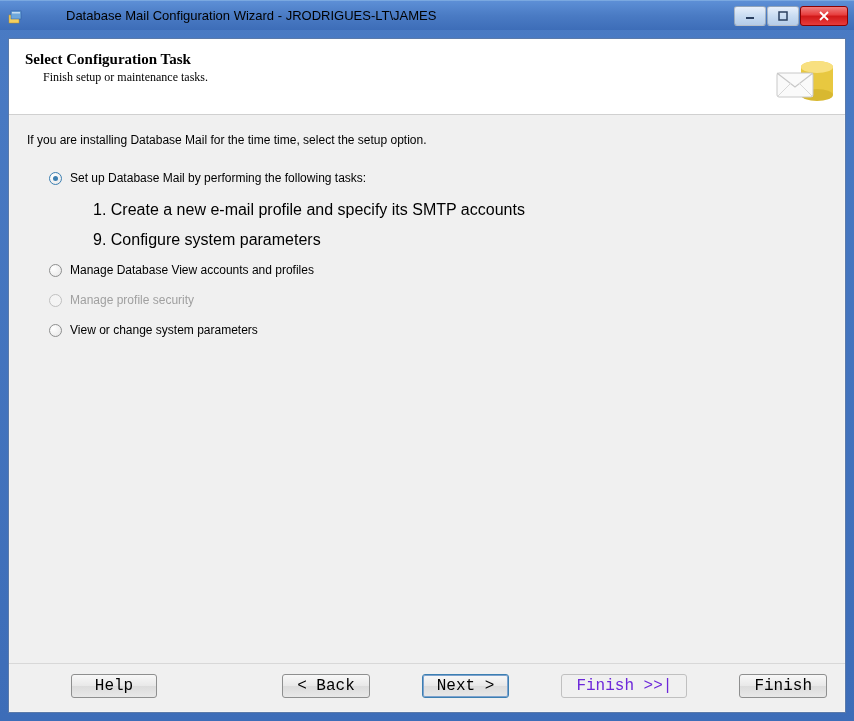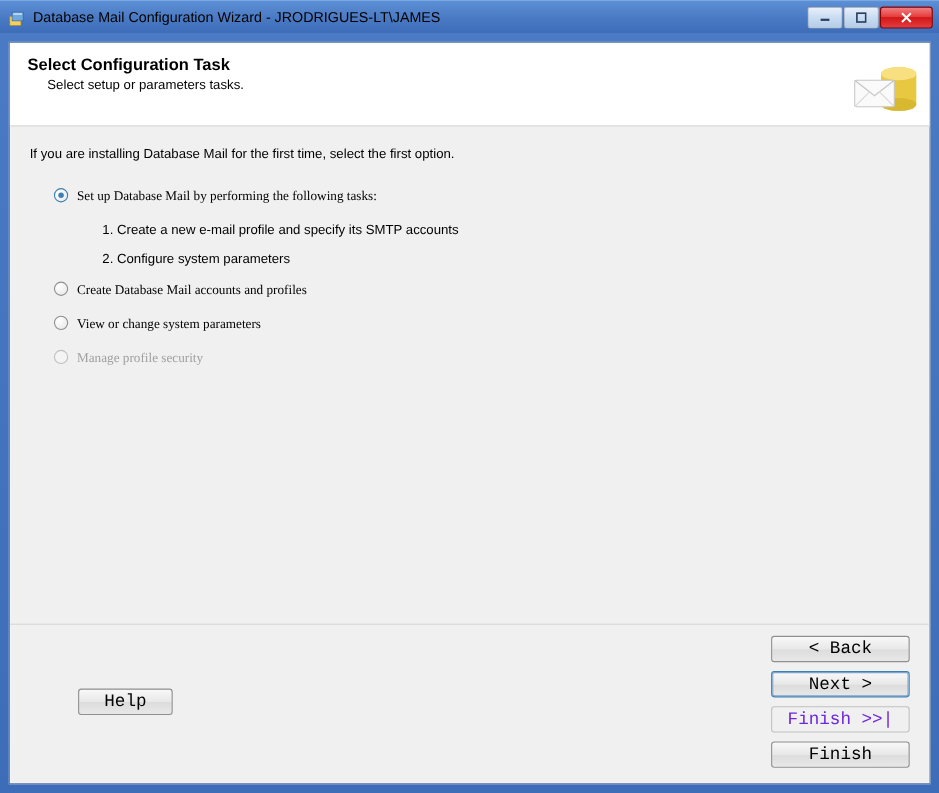--- a/index.html
+++ b/index.html
@@ -22,20 +22,21 @@
       display: flex;
       flex-direction: column;
     }
     .titlebar {
       height: 30px;
       background: linear-gradient(to bottom, #5d8fd6 0%, #4a7bc4 50%, #3d6db8 100%);
       display: flex;
       align-items: center;
       padding: 0 4px;
       border-top: 1px solid #7aa8e0;
+      gap: 36px;
     }
     .titlebar-icon {
       width: 16px;
       height: 16px;
       margin-right: 6px;
       margin-left: 4px;
     }
     .titlebar-text {
       color: #000;
       font-size: 13px;
@@ -76,20 +77,21 @@
       box-shadow: inset 0 0 0 1px rgba(255,255,255,0.3);
     }
     .header {
       background: #fff;
       padding: 12px 16px;
       border-bottom: 1px solid #d0d0d0;
       display: flex;
       align-items: flex-start;
       position: relative;
       height: 76px;
+      font-family: Liberation Serif, serif;
     }
     .header-text {
       flex: 1;
     }
     .header-title {
       font-size: 15px;
       font-weight: bold;
       color: #000;
       margin-bottom: 2px;
     }
@@ -112,22 +114,22 @@
     }
     .intro-text {
       font-size: 12px;
       margin-bottom: 24px;
     }
     .options {
       padding-left: 22px;
     }
     .option-row {
       display: flex;
+      align-items: center;
       margin-bottom: 16px;
-      font-family: Liberation Serif, serif;
     }
     .radio {
       width: 13px;
       height: 13px;
       border: 1px solid #8e8f8f;
       border-radius: 50%;
       margin-right: 8px;
       background: radial-gradient(circle at 30% 30%, #fff, #e6e6e6);
       position: relative;
       flex-shrink: 0;
@@ -153,36 +155,35 @@
       font-size: 12px;
     }
     .option-label.disabled {
       color: #a0a0a0;
     }
     .sub-tasks {
       padding-left: 44px;
       margin-bottom: 14px;
     }
     .sub-task {
-      font-size: 12px;
+      font-size: 16px;
       margin-bottom: 12px;
     }
     .footer {
       padding: 10px 18px 14px 18px;
       border-top: 1px solid #d8d8d8;
       display: flex;
       align-items: center;
     }
     .footer-left {
       flex: 1;
     }
     .footer-right {
       display: flex;
       gap: 8px;
-      flex-direction: column;
     }
     .btn {
       min-width: 86px;
       height: 24px;
       padding: 0 14px;
       font-family: Liberation Mono, monospace;
       font-size: 16px;
       background: linear-gradient(to bottom, #f8f8f8 0%, #e8e8e8 50%, #dcdcdc 51%, #e8e8e8 100%);
       border: 1px solid #8e8f8f;
       border-radius: 3px;
@@ -233,61 +234,61 @@
           </svg>
       </div>
     </div>
   </div>
 
   <div class="window-content-wrapper">
     <div class="window-content">
       <div class="header">
         <div class="header-text">
           <div class="header-title">Select Configuration Task</div>
-          <div class="header-subtitle">Select setup or parameters tasks.</div>
+          <div class="header-subtitle">Finish setup or maintenance tasks.</div>
         </div>
         <span class="header-icon">
           <svg viewBox="0 0 64 64" width="64" height="64">
             <ellipse cx="46" cy="22" rx="16" ry="6" fill="#f0d048"></ellipse>
             <rect x="30" y="22" width="32" height="28" fill="#e8c840"></rect>
             <ellipse cx="46" cy="50" rx="16" ry="6" fill="#d8b830"></ellipse>
             <ellipse cx="46" cy="22" rx="16" ry="6" fill="#f8e080"></ellipse>
             <rect x="6" y="28" width="36" height="24" rx="2" fill="#fafafa" stroke="#c8c8c8"></rect>
             <path d="M6,28 L24,42 L42,28" fill="none" stroke="#c8c8c8" stroke-width="1.2"></path>
             <path d="M6,52 L20,38 M42,52 L28,38" fill="none" stroke="#d8d8d8" stroke-width="1"></path>
           </svg>
         </span>
       </div>
 
       <div class="body">
-        <div class="intro-text">If you are installing Database Mail for the first time, select the first option.</div>
+        <div class="intro-text">If you are installing Database Mail for the time time, select the setup option.</div>
 
         <div class="options">
           <div class="option-row">
             <span class="radio selected"></span>
             <span class="option-label">Set up Database Mail by performing the following tasks:</span>
           </div>
           <div class="sub-tasks">
             <div class="sub-task">1. Create a new e-mail profile and specify its SMTP accounts</div>
-            <div class="sub-task">2. Configure system parameters</div>
+            <div class="sub-task">9. Configure system parameters</div>
           </div>
 
           <div class="option-row">
             <span class="radio"></span>
-            <span class="option-label">Create Database Mail accounts and profiles</span>
+            <span class="option-label">Manage Database View accounts and profiles</span>
+          </div>
+
+          <div class="option-row">
+            <span class="radio disabled"></span>
+            <span class="option-label disabled">Manage profile security</span>
           </div>
 
           <div class="option-row">
             <span class="radio"></span>
             <span class="option-label">View or change system parameters</span>
-          </div>
-
-          <div class="option-row">
-            <span class="radio disabled"></span>
-            <span class="option-label disabled">Manage profile security</span>
           </div>
         </div>
       </div>
 
       <div class="footer">
         <div class="footer-left">
           <button class="btn">Help</button>
         </div>
         <div class="footer-right">
           <button class="btn">&lt; Back</button>

